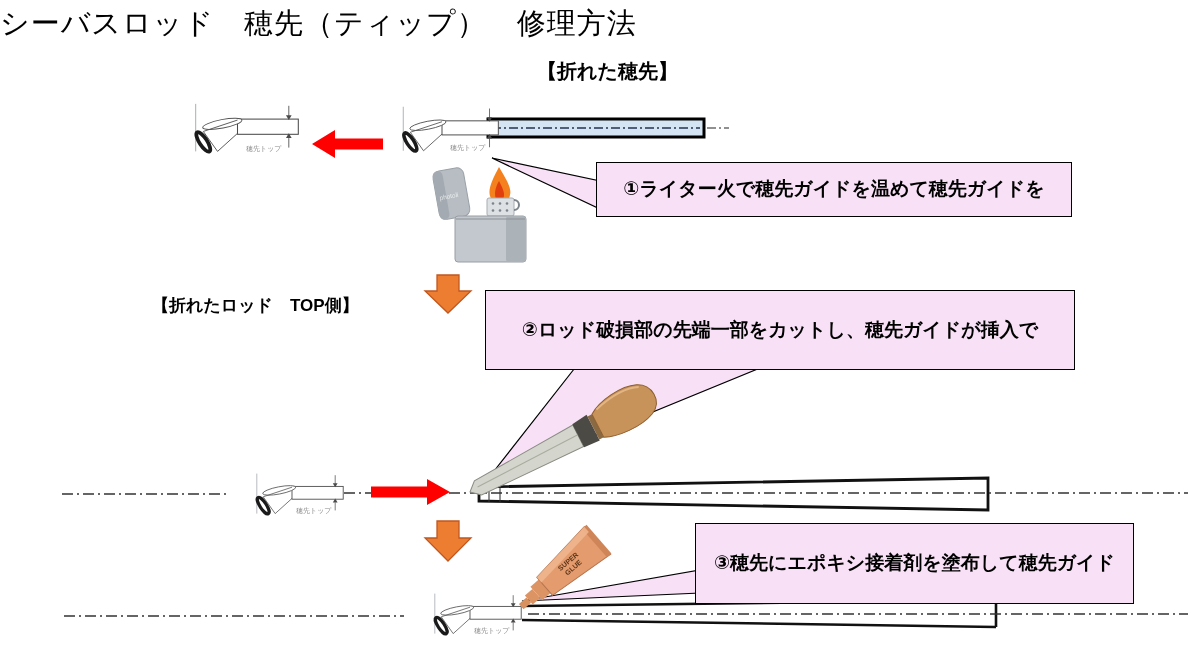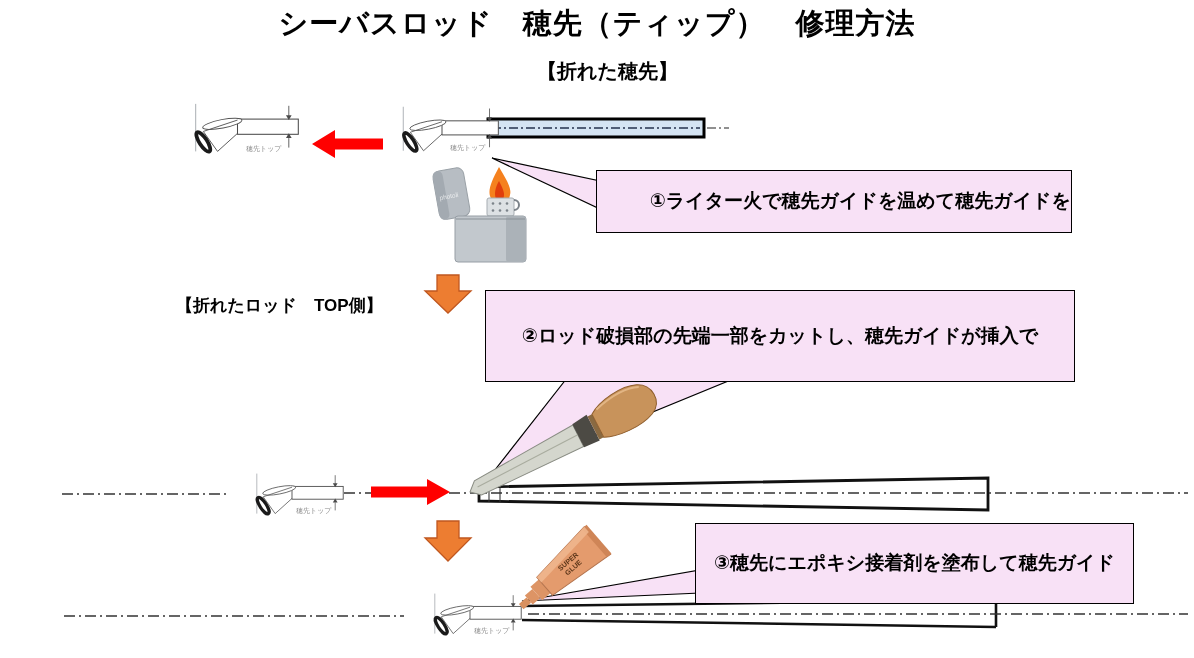--- a/index.html
+++ b/index.html
@@ -2,37 +2,37 @@
 <html><head>
 <meta charset="utf-8">
 <style>
   html,body{margin:0;padding:0;background:#ffffff;}
   .stage{
     position:relative;width:1194px;height:658px;background:#ffffff;overflow:hidden;
     font-family:"Liberation Sans","DejaVu Sans",sans-serif;color:#000;
   }
   .abs{position:absolute;}
   .title{
-    left:0;right:0;top:4px;text-align:center;
-    font-size:29px;font-weight:bold;letter-spacing:1px;
+    left:0;right:0;top:4px;
+    font-size:29px;font-weight:normal;letter-spacing:1px;
   }
   .subtitle{
     left:0;right:0;top:58px;text-align:center;
     font-size:20px;font-weight:bold;margin-left:21px;
   }
   .rod-label{
-    left:152px;top:294px;font-size:17px;font-weight:bold;white-space:nowrap;margin-left:24px;
+    left:152px;top:294px;font-size:17px;font-weight:bold;white-space:nowrap;
   }
   .callout{
     background:#F8E1F6;border:1.5px solid #000;box-sizing:border-box;
     display:flex;flex-direction:column;justify-content:center;
     text-align:center;font-size:19px;font-weight:bold;line-height:1.42;
   }
-  .callout1{left:596px;top:170px;width:476px;height:63px;align-items:flex-end;}
-  .callout2{left:485px;top:290px;width:590px;height:92px;}
+  .callout1{left:596px;top:162px;width:476px;height:55px;}
+  .callout2{left:485px;top:290px;width:590px;height:80px;}
   .callout3{left:695px;top:523px;width:439px;height:81px;}
   svg.canvas{position:absolute;left:0;top:0;}
   svg text{font-family:"Liberation Sans","DejaVu Sans",sans-serif;}
   .dd{stroke:#333;stroke-width:1.4;stroke-dasharray:11 4 2 4;fill:none;}
   .tail{fill:#F8E1F6;stroke:#000;stroke-width:1.2;}
   .cap{font-size:7px;fill:#8a8a8a;}
   .gluetxt{font-size:7px;font-weight:bold;fill:#5a3418;text-anchor:middle;}
 </style>
 </head>
 <body>

